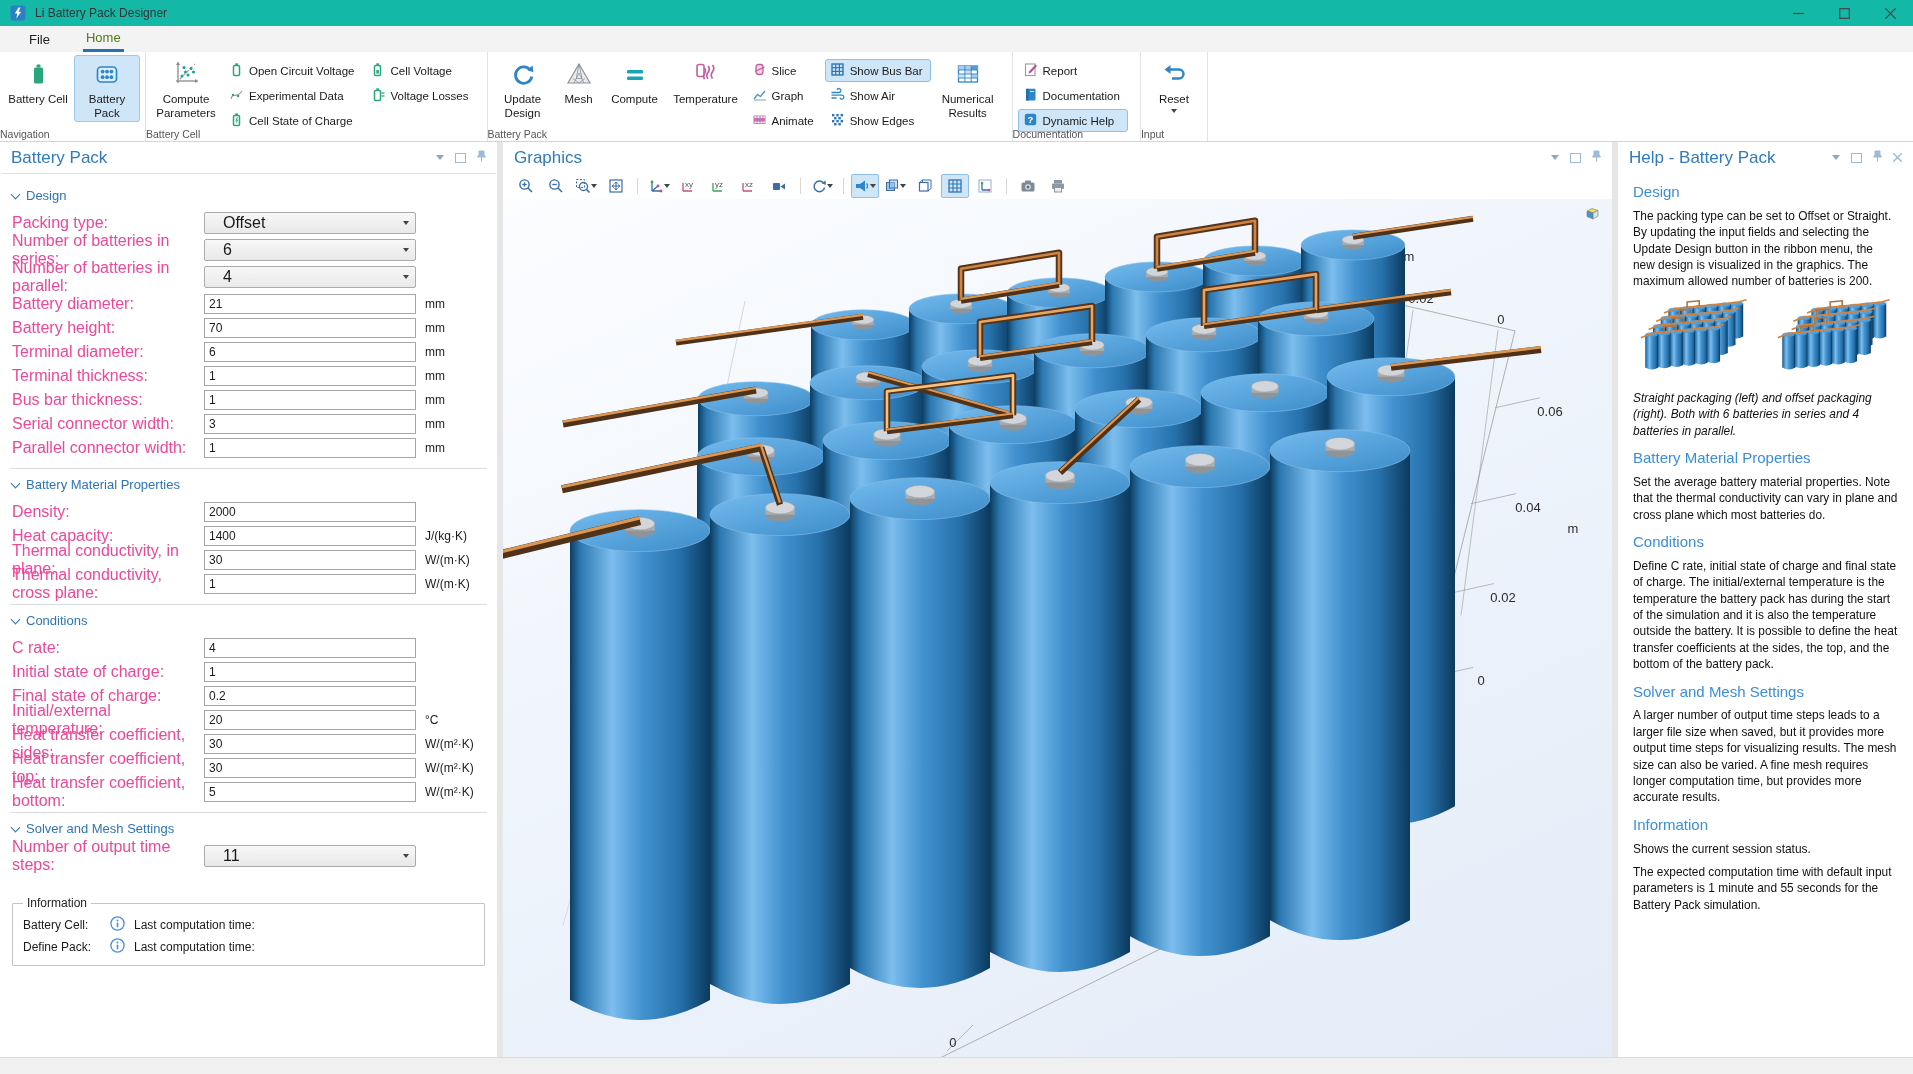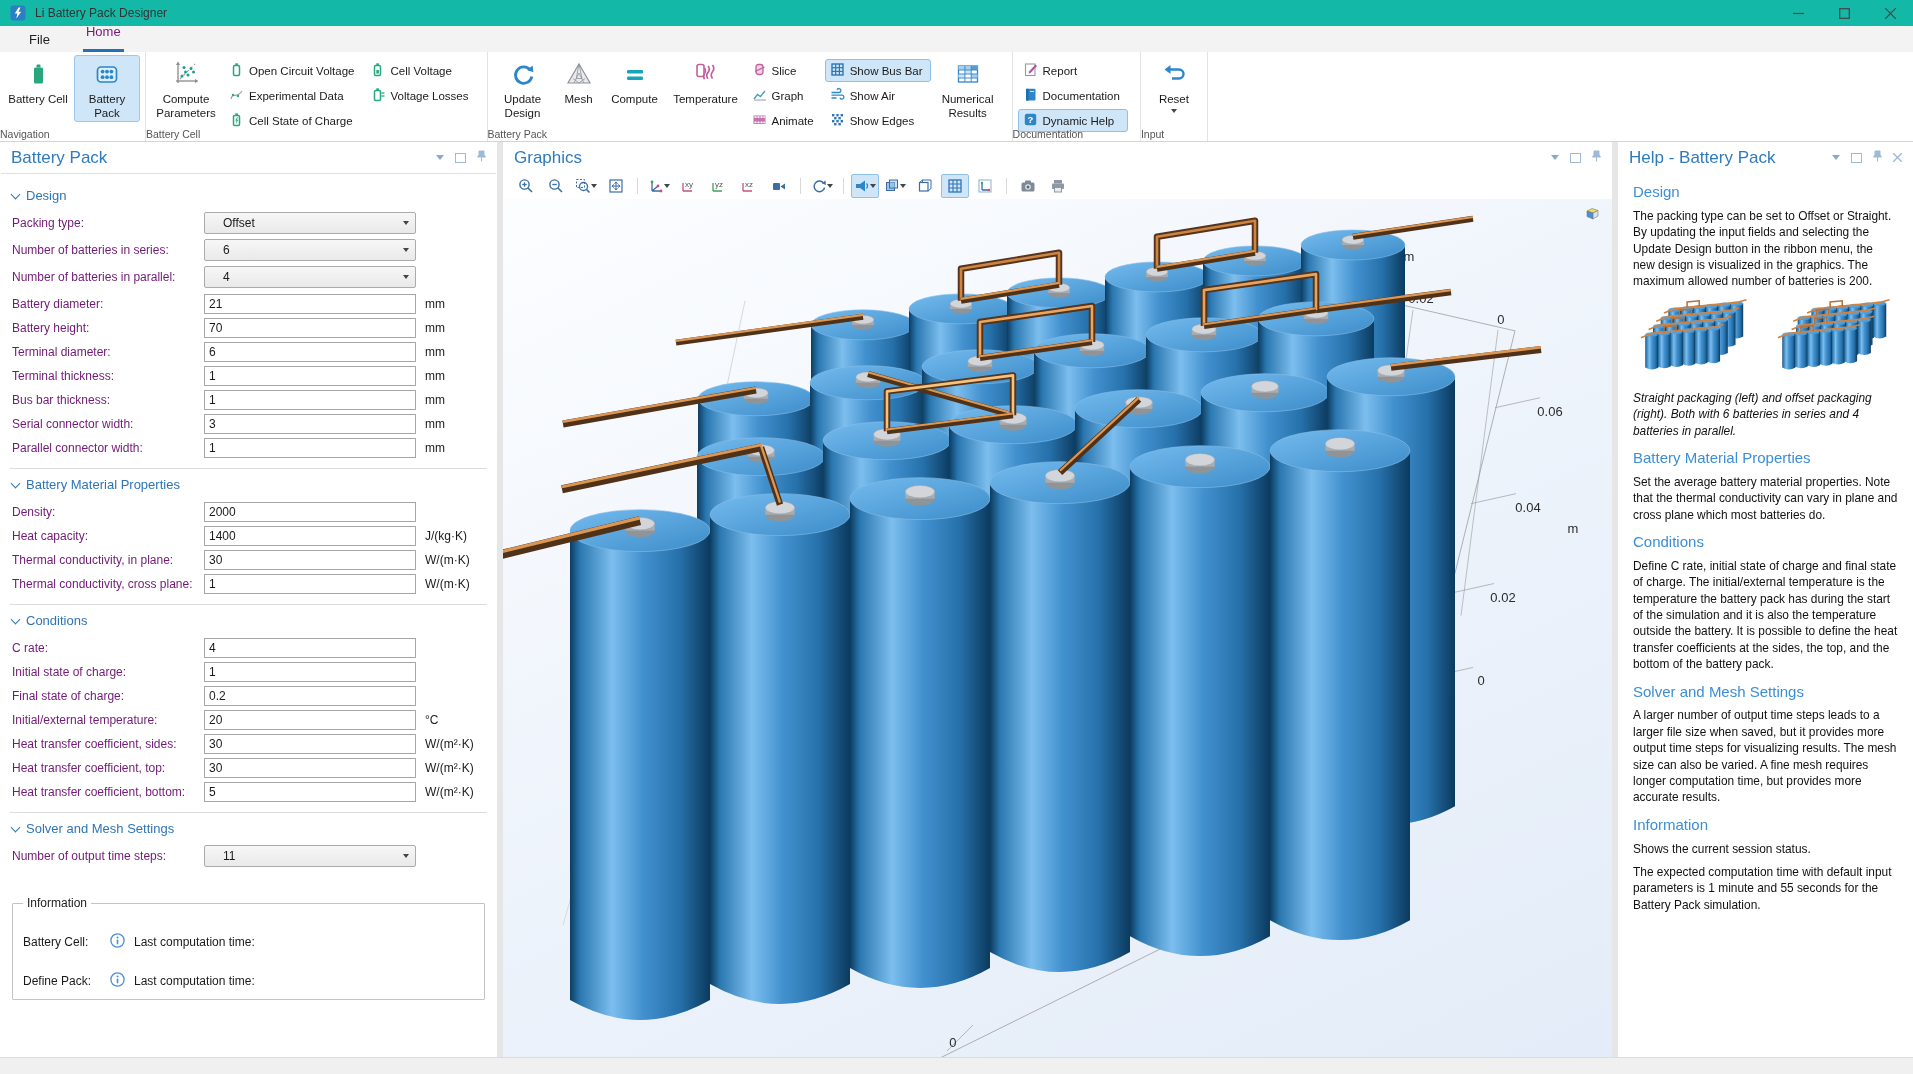--- a/index.html
+++ b/index.html
@@ -6,21 +6,21 @@
   body{width:1913px;height:1074px;position:relative;overflow:hidden;background:#e6e6e6;
        font-family:"Liberation Sans",sans-serif;font-size:12px;color:#1a1a1a;-webkit-font-smoothing:antialiased}
   
   .titlebar{height:26px;background:#14b8a6;display:flex;align-items:center;padding-left:10px;gap:9px}
   .titlebar .title{font-size:12px;color:#333}
   .win-controls{margin-left:auto;display:flex;height:26px}
   .wc{width:46px;display:flex;align-items:center;justify-content:center}
   
   .menubar{height:26px;background:#f3f3f3;display:flex;align-items:flex-end;padding-left:26px;gap:30px}
   .menu-item{font-size:13px;padding:3px 3px 5px;color:#222;cursor:default}
-  .menu-item.active{color:#701a75;border-bottom:3px solid #2272b9;padding-bottom:10px}
+  .menu-item.active{color:#4d7c0f;border-bottom:3px solid #2272b9;padding-bottom:4px}
   
   .ribbon{height:89px;background:#fff;border-bottom:1px solid #d5d5d5;display:flex;align-items:stretch}
   .rgroup{position:relative;padding:3px 5px 15px;border-right:1px solid #e3e3e3;display:flex;gap:3px;align-items:flex-start}
   .rgroup-label{position:absolute;left:0;right:0;bottom:1px;text-align:left;font-size:10.5px;color:#555;white-space:nowrap}
   .rbtn-lg{width:62px;display:flex;flex-direction:column;align-items:center;padding:3px 1px 1px;border-radius:3px;border:1px solid transparent}
   .rbtn-lg.active{background:#cfe6f8;border-color:#9cc8ec}
   .rbtn-lg .rlabel{font-size:11.5px;text-align:center;line-height:1.22;margin-top:3px;color:#1a1a1a}
   .rbtn-lg .ric{height:30px;display:flex;align-items:center}
   .rcol{display:flex;flex-direction:column;justify-content:flex-start;gap:2px;padding-top:4px}
   .rbtn-sm{display:flex;align-items:center;gap:5px;font-size:11.5px;padding:1px 7px 1px 4px;border-radius:3px;border:1px solid transparent;height:19px;white-space:nowrap}
@@ -36,30 +36,30 @@
   .panel-title{font-size:17px;color:#2e7bbd}
   .ph-icons{margin-left:auto;display:flex;gap:11px;align-items:center}
   .ph-chev{border-left:4px solid transparent;border-right:4px solid transparent;border-top:5px solid #8aa9c6}
   .ph-sq{width:9px;height:8px;border:1.5px solid #9dbbd6}
   .hline{border-top:1px solid #e0e0e0;margin:0 1px}
   
   .form-body{padding:6px 12px 0;flex:1;overflow:hidden}
   .sec-head{display:flex;align-items:center;gap:7px;color:#2e75b6;font-size:13px;margin:8px 0 10px;font-weight:400}
   .chev{width:6px;height:6px;border-left:1.6px solid #2e75b6;border-bottom:1.6px solid #2e75b6;transform:rotate(-45deg);margin-top:-3px}
   .frow{display:flex;align-items:center;margin-bottom:4px;height:20px}
-  .flabel{flex:1;font-size:12px;color:#701a75}
+  .flabel{flex:1;font-size:16px;color:#ec4899}
   .ctl{width:212px;display:flex;flex:none}
   .dd{flex:1;height:20px;background:linear-gradient(#f7f7f7,#e9e9e9);border:1px solid #ababab;border-radius:2px;display:flex;align-items:center;padding:0 6px}
-  .dd-val{flex:1;padding-left:12px;font-size:12px}
+  .dd-val{flex:1;padding-left:12px;font-size:16px}
   .ti{width:202px;height:18px;border:1px solid #a6a6a6;font:12px "Liberation Sans",sans-serif;padding:0 4px;color:#1a1a1a;background:#fff}
   .unit{width:60px;padding-left:9px;font-size:12px;flex:none}
   .sec-div{border-top:1px solid #dcdcdc;margin:10px -2px 3px}
   .info-box{border:1px solid #c4c4c4;margin:30px 0 8px;padding:2px 10px 9px;border-radius:1px}
   .info-box legend{font-size:12px;color:#222;padding:0 4px}
-  .info-row{display:flex;align-items:center;gap:9px;margin-top:21px}
+  .info-row{display:flex;align-items:center;gap:9px;margin-top:4px}
   .ilabel{width:78px}
   
   .gtoolbar{height:26px;display:flex;align-items:center;padding:0 9px;gap:2px;flex:none}
   .gtb{height:22px;min-width:22px;display:flex;align-items:center;justify-content:center;border:1px solid transparent;border-radius:2px;padding:0 2px}
   .gtb.active{background:#cfe6f8;border-color:#8fc0e8}
   .gsep{width:1px;height:16px;background:#d8d8d8;margin:0 5px}
   .gcanvas{flex:1;position:relative;background:linear-gradient(155deg,#fcfdff 0%,#f0f5fc 40%,#e3ecf8 100%)}
   #scene{position:absolute;inset:0;width:100%;height:100%}
   .viewcube{position:absolute;top:7px;right:11px}
   

